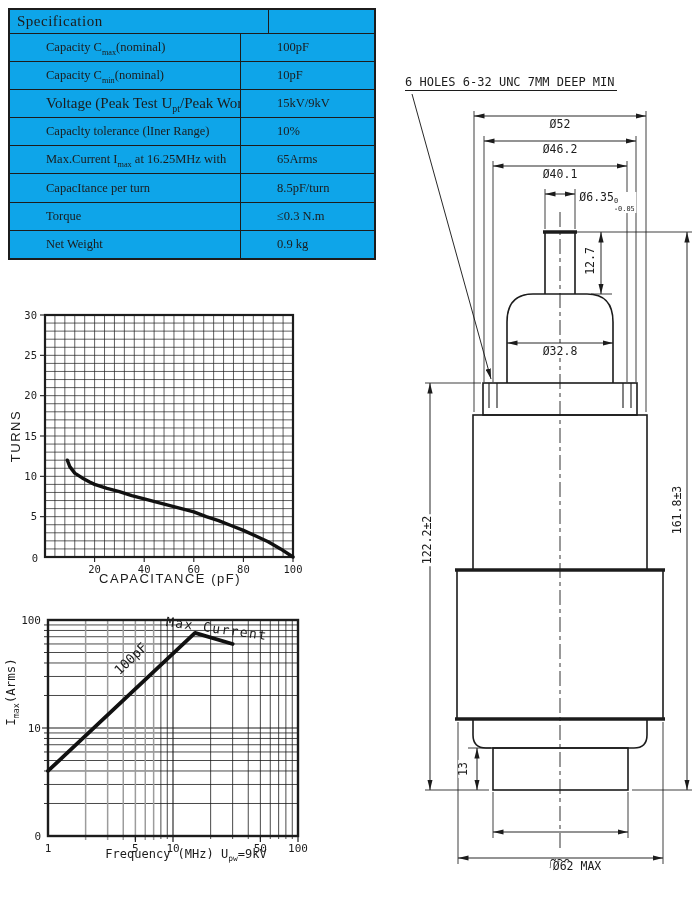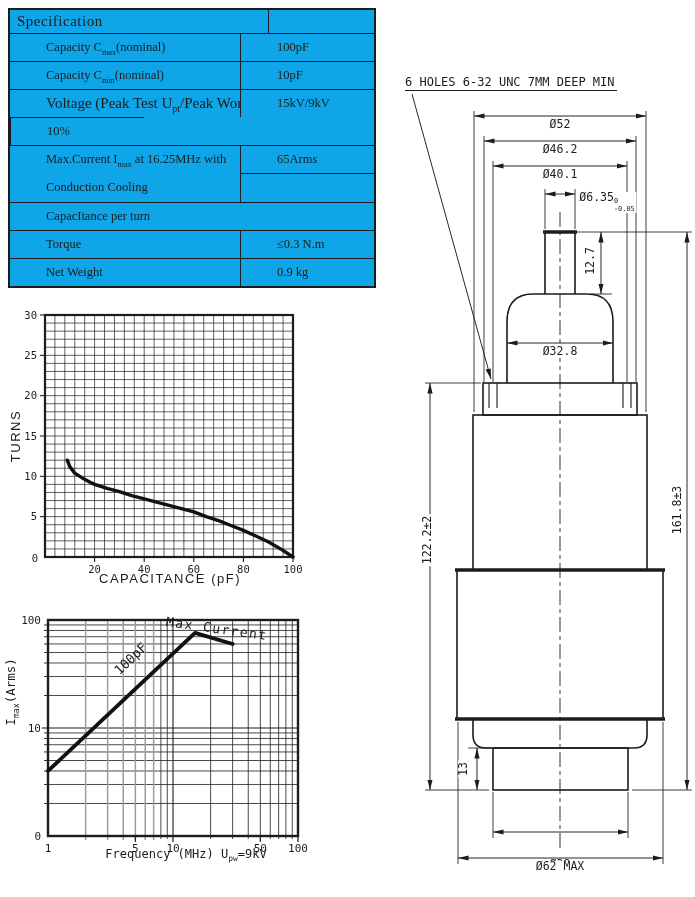--- a/index.html
+++ b/index.html
@@ -65,43 +65,41 @@
         </div>
         <div class="spec-row">
           <div class="cell-l">
             <span class="spec-cell-text" style="font-size: 15px;">Voltage (Peak Test U<sub>pt</sub>/Peak WorkIng U<sub>pw</sub>)</span>
           </div>
           <div class="cell-r">
             <span class="spec-cell-text">15kV/9kV</span>
           </div>
         </div>
         <div class="spec-row">
+          <div class="cell-l">
+            <span class="spec-cell-text">Capaclty tolerance (lIner Range)</span>
+          </div>
           <div class="cell-r">
             <span class="spec-cell-text">10%</span>
           </div>
         </div>
         <div class="spec-row">
           <div class="cell-l">
             <span class="spec-cell-text">Max.Current I<sub>max</sub> at 16.25MHz with</span>
           </div>
           <div class="cell-r">
             <span class="spec-cell-text">65Arms</span>
           </div>
         </div>
-        <div class="spec-row nodiv">
-          <div class="cell-l">
-            <span class="spec-cell-text">Conduction Cooling</span>
-          </div>
-          <div class="cell-r">
-            <span class="spec-cell-text"></span>
-          </div>
-        </div>
         <div class="spec-row">
           <div class="cell-l">
             <span class="spec-cell-text">CapacItance per turn</span>
+          </div>
+          <div class="cell-r">
+            <span class="spec-cell-text">8.5pF/turn</span>
           </div>
         </div>
         <div class="spec-row">
           <div class="cell-l">
             <span class="spec-cell-text">Torque</span>
           </div>
           <div class="cell-r">
             <span class="spec-cell-text">≤0.3 N.m</span>
           </div>
         </div>
@@ -346,16 +344,16 @@
     <div class="dlabel ctr" style="left:212px;top:106px">Ø6.35<span class="tol">
           <span>0</span>
           <span>-0.05</span>
         </span></div>
     <div class="dlabel rot" style="left:196px;top:191px">12.7</div>
     <div class="dlabel ctr" style="left:165px;top:260px">Ø32.8</div>
     <div class="dlabel rot" style="left:33px;top:470px">122.2±2</div>
     <div class="dlabel rot" style="left:283px;top:440px">161.8±3</div>
     <div class="dlabel rot" style="left:69px;top:699px">13</div>
     <div class="dlabel ctr" style="left:165px;top:773px">Ø38</div>
-    <div class="dlabel ctr" style="left:165px;top:775px">Ø62 MAX</div>
+    <div class="dlabel ctr" style="left:182px;top:775px">Ø62 MAX</div>
   </div>
 
 </div>
 
 </body></html>

